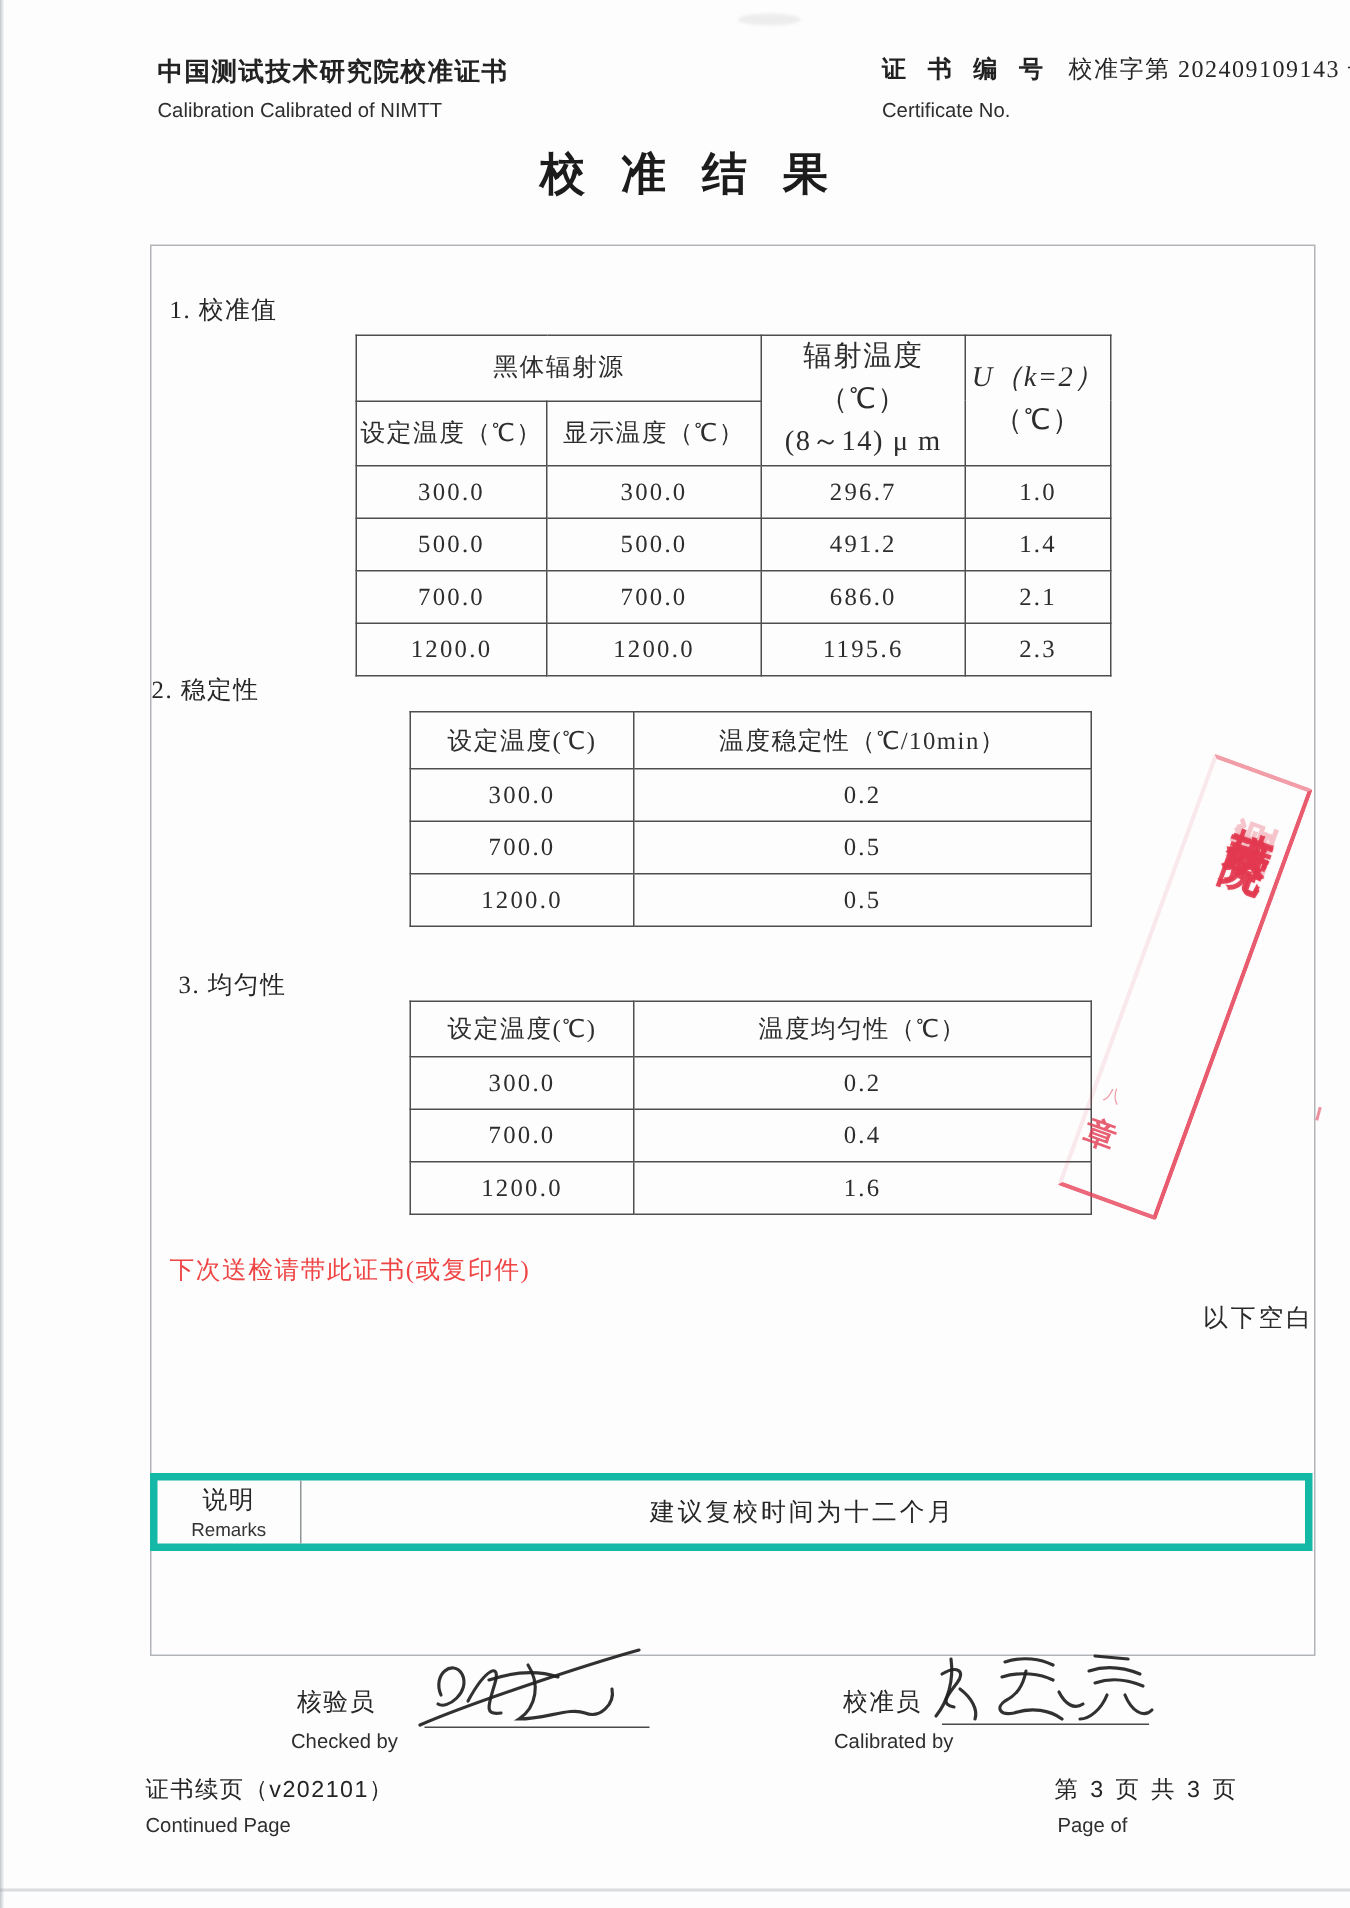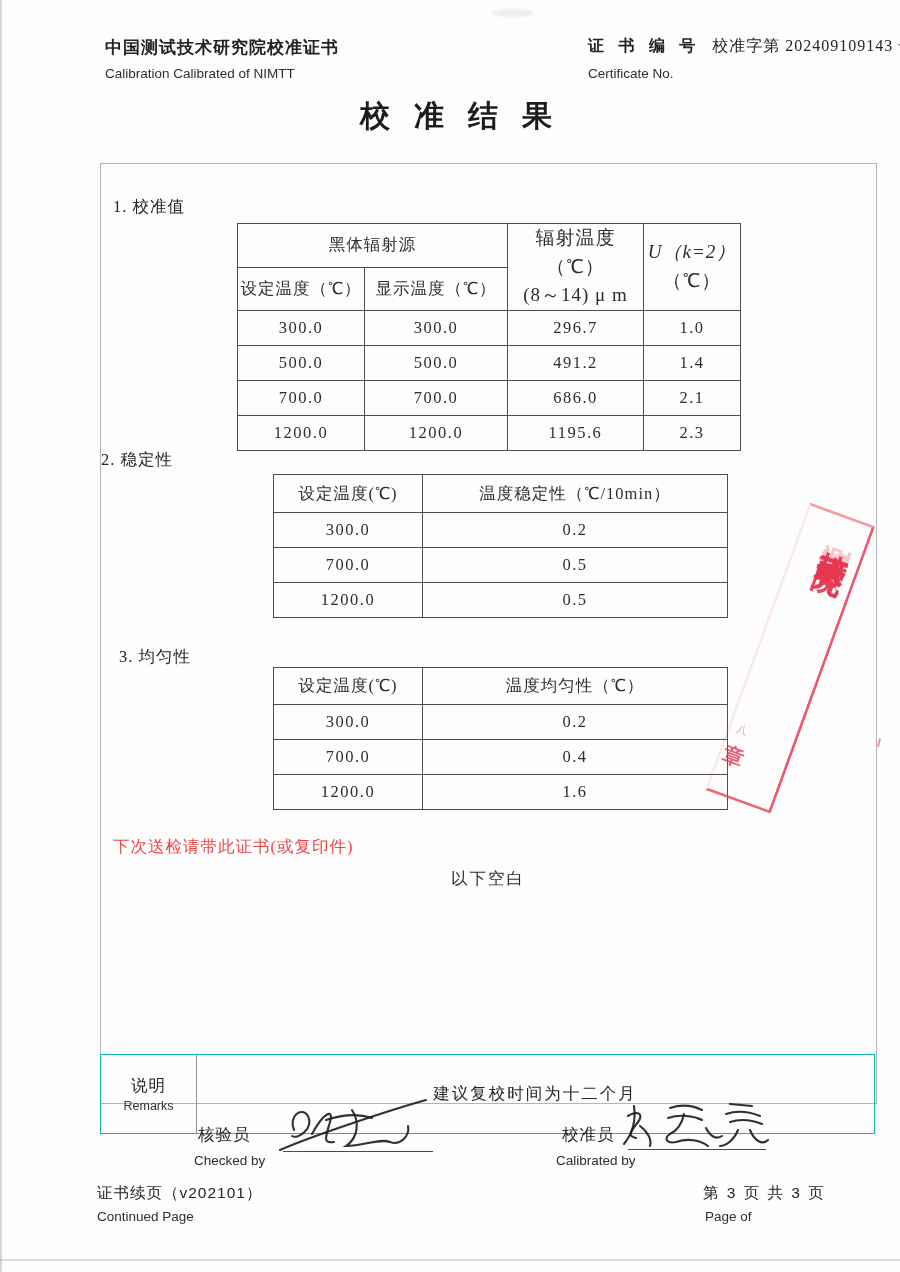--- a/index.html
+++ b/index.html
@@ -44,24 +44,24 @@
   .it{font-style:italic;}
   .t2{left:273px;top:474px;width:454px;}
   .t2 th{height:37px;}
   .t2 td{height:34px;letter-spacing:1.5px;}
   .t3{left:273px;top:667px;width:454px;}
   .t3 th{height:36px;}
   .t3 td{height:34px;letter-spacing:1.5px;}
 
   
   .bring-cert{left:113px;top:836px;font-size:16.5px;letter-spacing:1px;color:#ef4444;}
-  .blank-below{left:100px;top:868px;width:776px;text-align:center;font-size:16.5px;letter-spacing:2px;color:#2a2a2a;}
-
-  
-  .remarks-box{left:100px;top:1054px;width:775px;height:80px;border:1px solid #14b8a6;box-sizing:border-box;}
+  .blank-below{left:100px;top:868px;width:776px;text-align:right;font-size:16.5px;letter-spacing:2px;color:#2a2a2a;}
+
+  
+  .remarks-box{left:100px;top:982px;width:775px;height:52px;border:5px solid #14b8a6;box-sizing:border-box;}
   .remarks-cell{position:absolute;left:0;top:0;width:95px;height:100%;border-right:1px solid #8f9497;
                 display:flex;flex-direction:column;align-items:center;justify-content:center;}
   .remarks-cn{font-size:16.5px;color:#262626;letter-spacing:1px;}
   .remarks-en{font-size:12.5px;color:#333;margin-top:2px;}
   .remarks-text{position:absolute;left:95px;top:0;right:0;height:100%;display:flex;align-items:center;justify-content:center;
                 font-size:16.5px;letter-spacing:2px;color:#262626;}
 
   
   .sig-label-cn{font-size:16.5px;color:#262626;letter-spacing:1px;}
   .sig-label-en{font-size:13.5px;color:#2e2e2e;}

